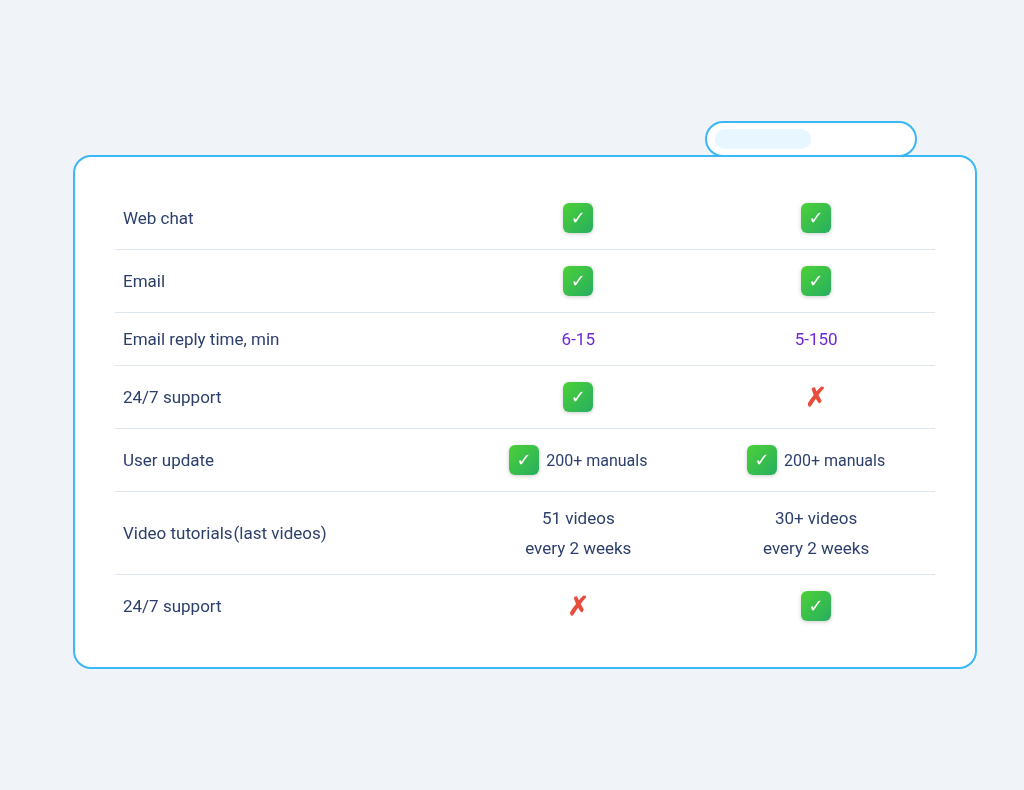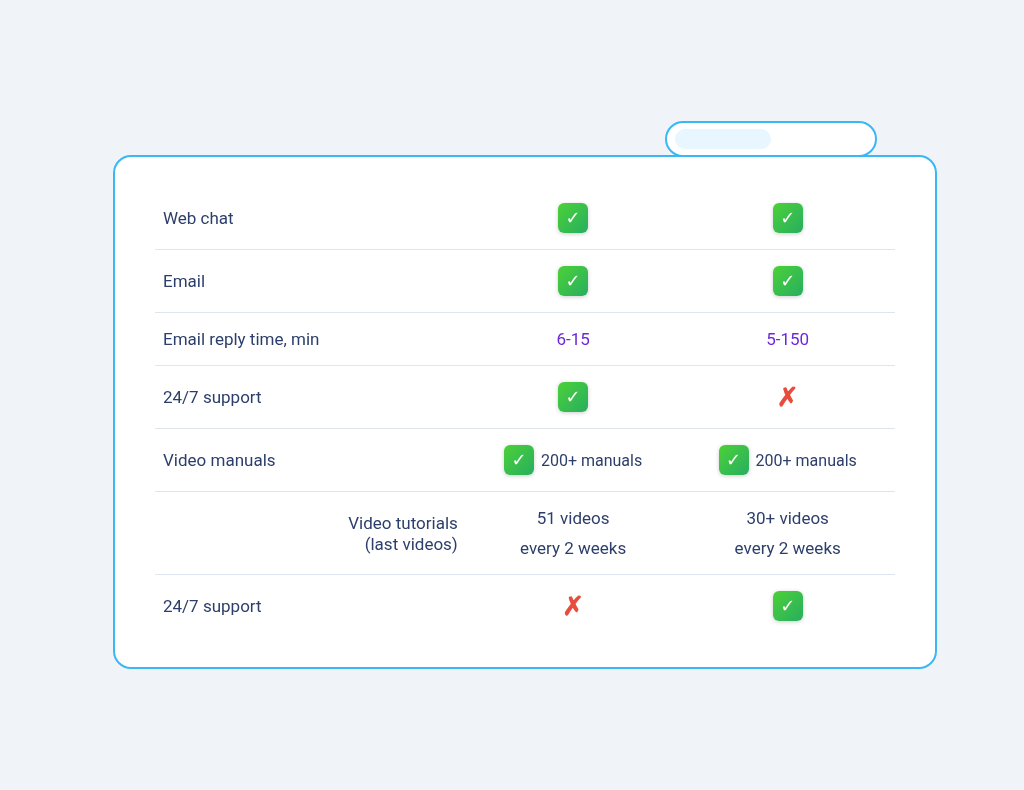--- a/index.html
+++ b/index.html
@@ -13,21 +13,21 @@
       display: flex;
       justify-content: center;
       align-items: center;
       min-height: 790px;
       width: 1024px;
       font-family: -apple-system, BlinkMacSystemFont, 'Segoe UI', Roboto, sans-serif;
     }
 
     .outer-wrapper {
       position: relative;
-      width: 824px;
+      width: 904px;
       margin-left: 26px;
     }
 
     .header-tab-row {
       display: flex;
       justify-content: flex-end;
       margin-right: 60px;
       position: relative;
       z-index: 2;
       margin-bottom: -2px;
@@ -143,23 +143,22 @@
       display: flex;
       flex-direction: column;
       align-items: center;
       gap: 10px;
       font-size: 17px;
       color: #2c3e6b;
     }
 
     .feature-multiline {
       display: flex;
-      flex-direction: column;
+      flex-direction: row;
       gap: 1px;
-      align-items: flex-end;
     }
   </style>
 </head>
 <body>
 
 <div class="outer-wrapper">
   <div class="header-tab-row">
     <div class="header-tabs">
       <div class="header-tab active"></div>
       <div class="header-tab"></div>
@@ -183,21 +182,21 @@
             <td class="col-feature">Email reply time, min</td>
             <td class="col-lh"><span class="text-value">6-15</span></td>
             <td class="col-ds"><span class="text-value">5-150</span></td>
           </tr>
           <tr>
             <td class="col-feature">24/7 support</td>
             <td class="col-lh"><span class="check-icon">✓</span></td>
             <td class="col-ds"><span class="cross-icon">✗</span></td>
           </tr>
           <tr>
-            <td class="col-feature">Video manuals</td>
+            <td class="col-feature">User update</td>
             <td class="col-lh"><span class="with-check">
                 <span class="check-icon">✓</span>
                 <span>200+ manuals</span>
               </span></td>
             <td class="col-ds"><span class="with-check">
                 <span class="check-icon">✓</span>
                 <span>200+ manuals</span>
               </span></td>
           </tr>
           <tr>

